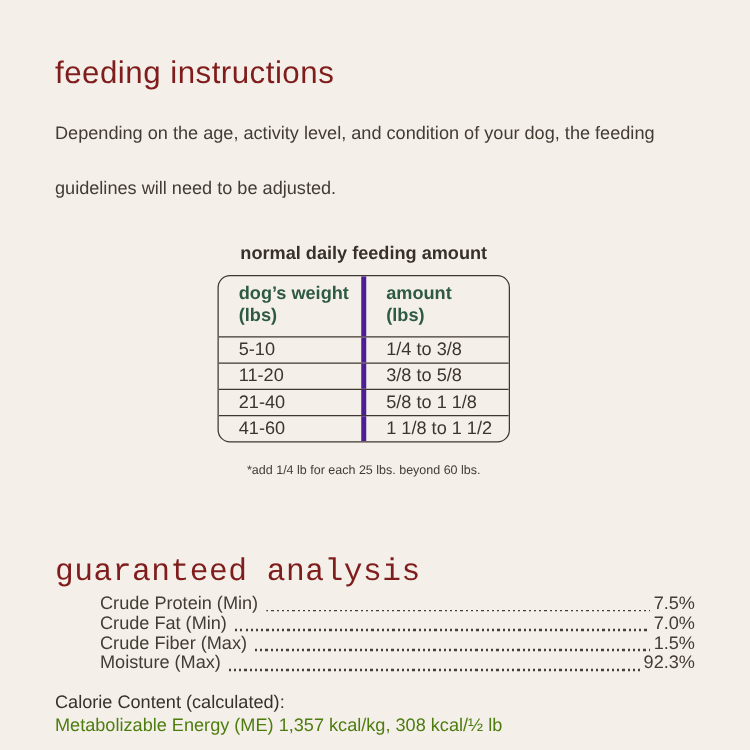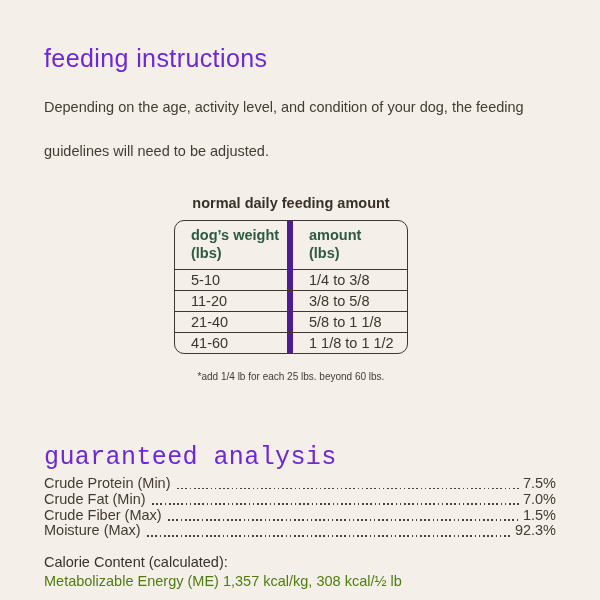--- a/index.html
+++ b/index.html
@@ -11,21 +11,21 @@
     overflow: hidden;
   }
   .page { box-sizing: border-box; width: 600px; height: 600px; padding: 45px 44px 0 44px; }
 
   .section-title {
     margin: 0;
     font-size: 25px;
     font-weight: 400;
     letter-spacing: 0.4px;
     line-height: 1.1;
-    color: #6d28d9;
+    color: #7f1d1d;
   }
 
   .intro { margin: 13px 0 0 0; font-size: 14.5px; line-height: 19px; color: #423c33; }
   .intro span { display: block; margin-top: 25px; }
 
   .table-caption {
     width: 234px; margin: 34px 0 0 130px;
     display: flex; justify-content: center;
     white-space: nowrap;
     font-size: 14.5px; font-weight: 700; line-height: 16px;
@@ -45,36 +45,37 @@
     padding: 5px 4px 6px 16px;
     font-size: 14.5px; font-weight: 700; line-height: 18.5px;
     color: #2e5a42;
   }
   .th span { display: block; }
   .td {
     padding: 0 4px 0 16px;
     font-size: 14.5px; line-height: 20px;
     color: #3b352c;
   }
-  .col-w { border-right: 6px solid #4c1d95; }
+  .col-w { border-right: 4px solid #4c1d95; }
 
   .footnote {
     width: 234px; margin: 13px 0 0 130px;
     display: flex; justify-content: center;
     white-space: nowrap;
     font-size: 10px; line-height: 19px; color: #423c33;
   }
 
   .analysis-title { margin-top: 58px; font-family: Liberation Mono, monospace; }
 
   .analysis-list { margin-top: 5px; }
   .analysis-row {
     display: flex; align-items: baseline;
     font-size: 14.5px; line-height: 15.8px;
     color: #423c33;
+    margin-left: 36px;
   }
   .analysis-label { flex: none; white-space: nowrap; }
   .leader {
     flex: 1 1 auto;
     align-self: flex-end;
     height: 1.8px;
     margin: 0 3px 2.5px 6px;
     background-image: repeating-linear-gradient(90deg, #46403a 0 1.7px, transparent 1.7px 4.2px);
   }
   .analysis-value { flex: none; white-space: nowrap; }

